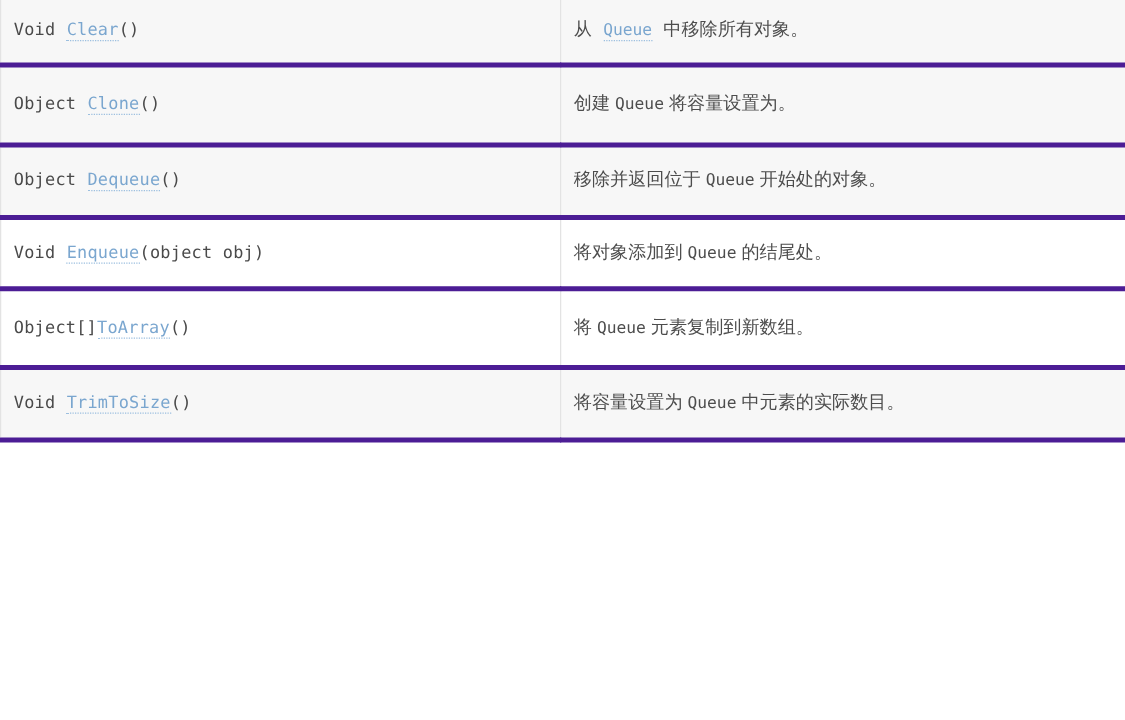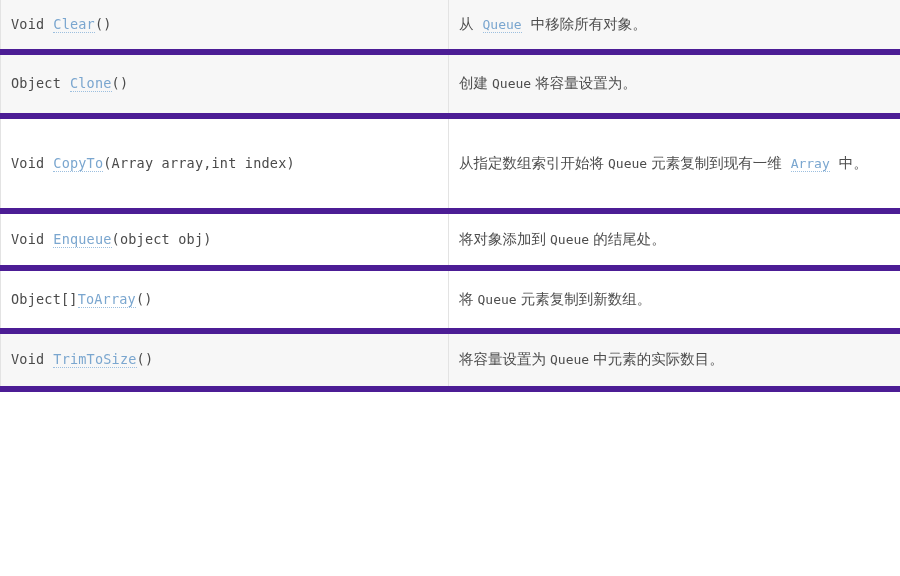--- a/index.html
+++ b/index.html
@@ -19,21 +19,21 @@
   #methods-table {
     width: 900px;
     border-collapse: collapse;
     table-layout: fixed;
   }
 
   #methods-table col.c-signature { width: 448px; }
   #methods-table col.c-description { width: 452px; }
 
   #methods-table tr {
-    border-bottom: 6px solid #4c1d95;
+    border-bottom: 4px solid #4c1d95;
   }
 
   #methods-table td {
     vertical-align: middle;
     padding: 0 14px 0 10px;
     border-left: 1px solid #e3e3e3;
     line-height: 1.62;
     color: #585858;
   }
 
@@ -115,29 +115,29 @@
 
     <tr class="row-shaded h-64">
       <td class="cell-signature">
         <span class="sig-prefix">Object</span><span class="gap-wide"></span><a class="api-link">Clone</a><span class="sig-args">()</span>
       </td>
       <td class="cell-description">
         <span>创建</span><span class="gap-narrow"></span><span class="mono-term">Queue</span><span class="gap-narrow"></span><span>将容量设置为。</span>
       </td>
     </tr>
 
-    <tr class="row-plain h-95">
+
+    <tr class="row-shaded h-58">
       <td class="cell-signature">
-        <span class="sig-prefix">Void</span><span class="gap-wide"></span><a class="api-link">CopyTo</a><span class="sig-args">(Array array,int index)</span>
+        <span class="sig-prefix">Object</span><span class="gap-wide"></span><a class="api-link">Dequeue</a><span class="sig-args">()</span>
       </td>
       <td class="cell-description">
-        <span>从指定数组索引开始将</span><span class="gap-narrow"></span><span class="mono-term">Queue</span><span class="gap-narrow"></span><span>元素复制到现有一维</span><span class="gap-wide"></span><a class="api-link">Array</a><span class="gap-wide"></span><span>中。</span>
+        <span>移除并返回位于</span><span class="gap-narrow"></span><span class="mono-term">Queue</span><span class="gap-narrow"></span><span>开始处的对象。</span>
       </td>
     </tr>
-
 
     <tr class="row-plain h-57">
       <td class="cell-signature">
         <span class="sig-prefix">Void</span><span class="gap-wide"></span><a class="api-link">Enqueue</a><span class="sig-args">(object obj)</span>
       </td>
       <td class="cell-description">
         <span>将对象添加到</span><span class="gap-narrow"></span><span class="mono-term">Queue</span><span class="gap-narrow"></span><span>的结尾处。</span>
       </td>
     </tr>
 

